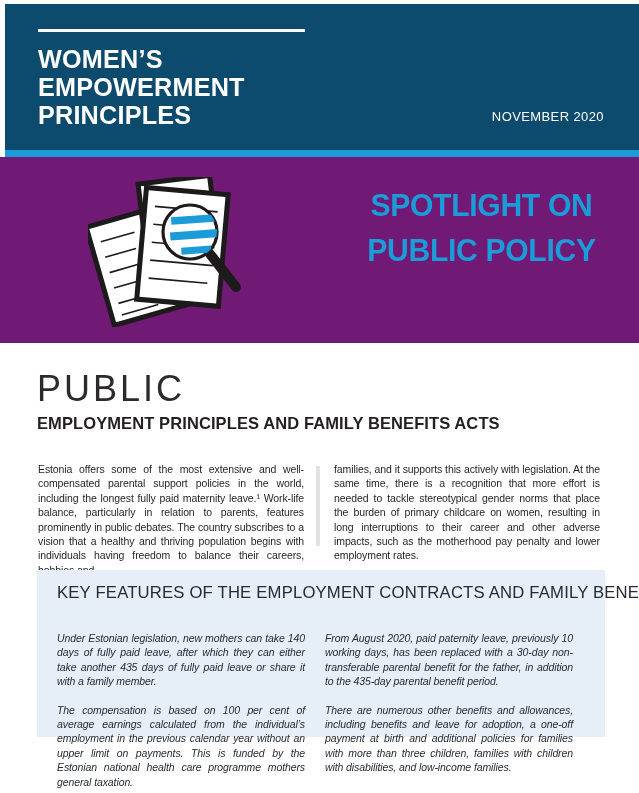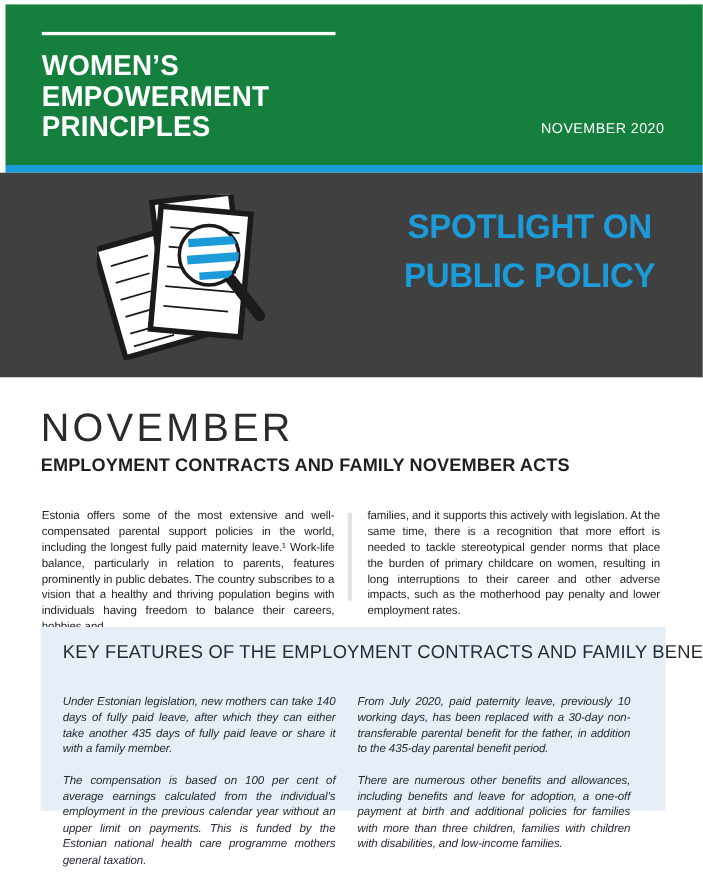--- a/index.html
+++ b/index.html
@@ -1,30 +1,30 @@
 <!DOCTYPE html>
 <html><head>
 <meta charset="utf-8">
 <style>
   html,body{margin:0;padding:0;background:#ffffff;}
   body{font-family:"Liberation Sans", sans-serif; -webkit-font-smoothing:antialiased;}
   .page{position:relative; width:639px; height:793px; background:#ffffff; overflow:hidden;}
 
   
-  .masthead{position:absolute; left:5px; top:4px; right:0; height:146px; background:#15803d;}
+  .masthead{position:absolute; left:5px; top:4px; right:0; height:146px; background:#0c4a6e;}
   .masthead-rule{position:absolute; left:33px; top:25px; width:267px; height:3px; background:#ffffff;}
   .brand{position:absolute; left:33px; top:41px; color:#ffffff; font-weight:700;
          font-size:26px; line-height:28px; letter-spacing:0.2px;}
   .brand span{display:block; transform:scaleX(0.97); transform-origin:left;}
   .issue-date{position:absolute; right:35px; top:105px; color:#ffffff; font-size:13px;
               letter-spacing:0.4px; font-weight:400;margin-left:20px;}
 
   
   .stripe{position:absolute; left:5px; right:0; top:150px; height:7px; background:#1b9bd8;}
-  .banner{position:absolute; left:0; right:0; top:157px; height:186px; background:#404040;}
+  .banner{position:absolute; left:0; right:0; top:157px; height:186px; background:#701a75;}
   .illus{position:absolute; left:88px; top:20px; width:175px; height:150px;}
   .banner-title{position:absolute; right:30px; top:26px; width:255px; text-align:center;
                 color:#1b9bd8; font-weight:700; font-size:31px; line-height:45px;
                 letter-spacing:-0.3px;}
   .banner-title span{display:block; transform:scaleX(0.97); transform-origin:center;}
 
   
   .article-title{position:absolute; left:37px; top:368px; color:#2d2a2b; font-size:36px;
                  font-weight:400; letter-spacing:3px;}
   .article-subtitle{position:absolute; left:37px; top:414px; color:#231f20; font-size:16.5px;
@@ -104,36 +104,36 @@
         <rect x="82" y="54" width="48" height="8" fill="#1b9bd8"></rect>
         <rect x="92" y="70" width="30" height="7" fill="#1b9bd8"></rect>
       </g>
     </svg>
     <div class="banner-title">
       <span>SPOTLIGHT ON</span>
       <span>PUBLIC POLICY</span>
     </div>
   </div>
 
-  <div class="article-title">NOVEMBER</div>
-  <div class="article-subtitle">EMPLOYMENT CONTRACTS AND FAMILY NOVEMBER ACTS</div>
+  <div class="article-title">PUBLIC</div>
+  <div class="article-subtitle">EMPLOYMENT PRINCIPLES AND FAMILY BENEFITS ACTS</div>
 
   <div class="intro">
     <div class="col">Estonia offers some of the most extensive and well-compensated parental support policies in the world, including the longest fully paid maternity leave.¹ Work-life balance, particularly in relation to parents, features prominently in public debates. The country subscribes to a vision that a healthy and thriving population begins with individuals having freedom to balance their careers, hobbies and</div>
     <div class="col">families, and it supports this actively with legislation. At the same time, there is a recognition that more effort is needed to tackle stereotypical gender norms that place the burden of primary childcare on women, resulting in long interruptions to their career and other adverse impacts, such as the motherhood pay penalty and lower employment rates.</div>
   </div>
   <div class="col-divider"></div>
 
   <div class="features">
     <div class="features-title">KEY FEATURES OF THE EMPLOYMENT CONTRACTS AND FAMILY BENEFITS ACTS</div>
     <div class="features-cols">
       <div class="col">
         <p>Under Estonian legislation, new mothers can take 140 days of fully paid leave, after which they can either take another 435 days of fully paid leave or share it with a family member.</p>
         <p>The compensation is based on 100 per cent of average earnings calculated from the individual’s employment in the previous calendar year without an upper limit on payments. This is funded by the Estonian national health care programme mothers general taxation.</p>
       </div>
       <div class="col">
-        <p>From July 2020, paid paternity leave, previously 10 working days, has been replaced with a 30-day non-transferable parental benefit for the father, in addition to the 435-day parental benefit period.</p>
+        <p>From August 2020, paid paternity leave, previously 10 working days, has been replaced with a 30-day non-transferable parental benefit for the father, in addition to the 435-day parental benefit period.</p>
         <p>There are numerous other benefits and allowances, including benefits and leave for adoption, a one-off payment at birth and additional policies for families with more than three children, families with children with disabilities, and low-income families.</p>
       </div>
     </div>
   </div>
 
 </div>
 
 </body></html>

